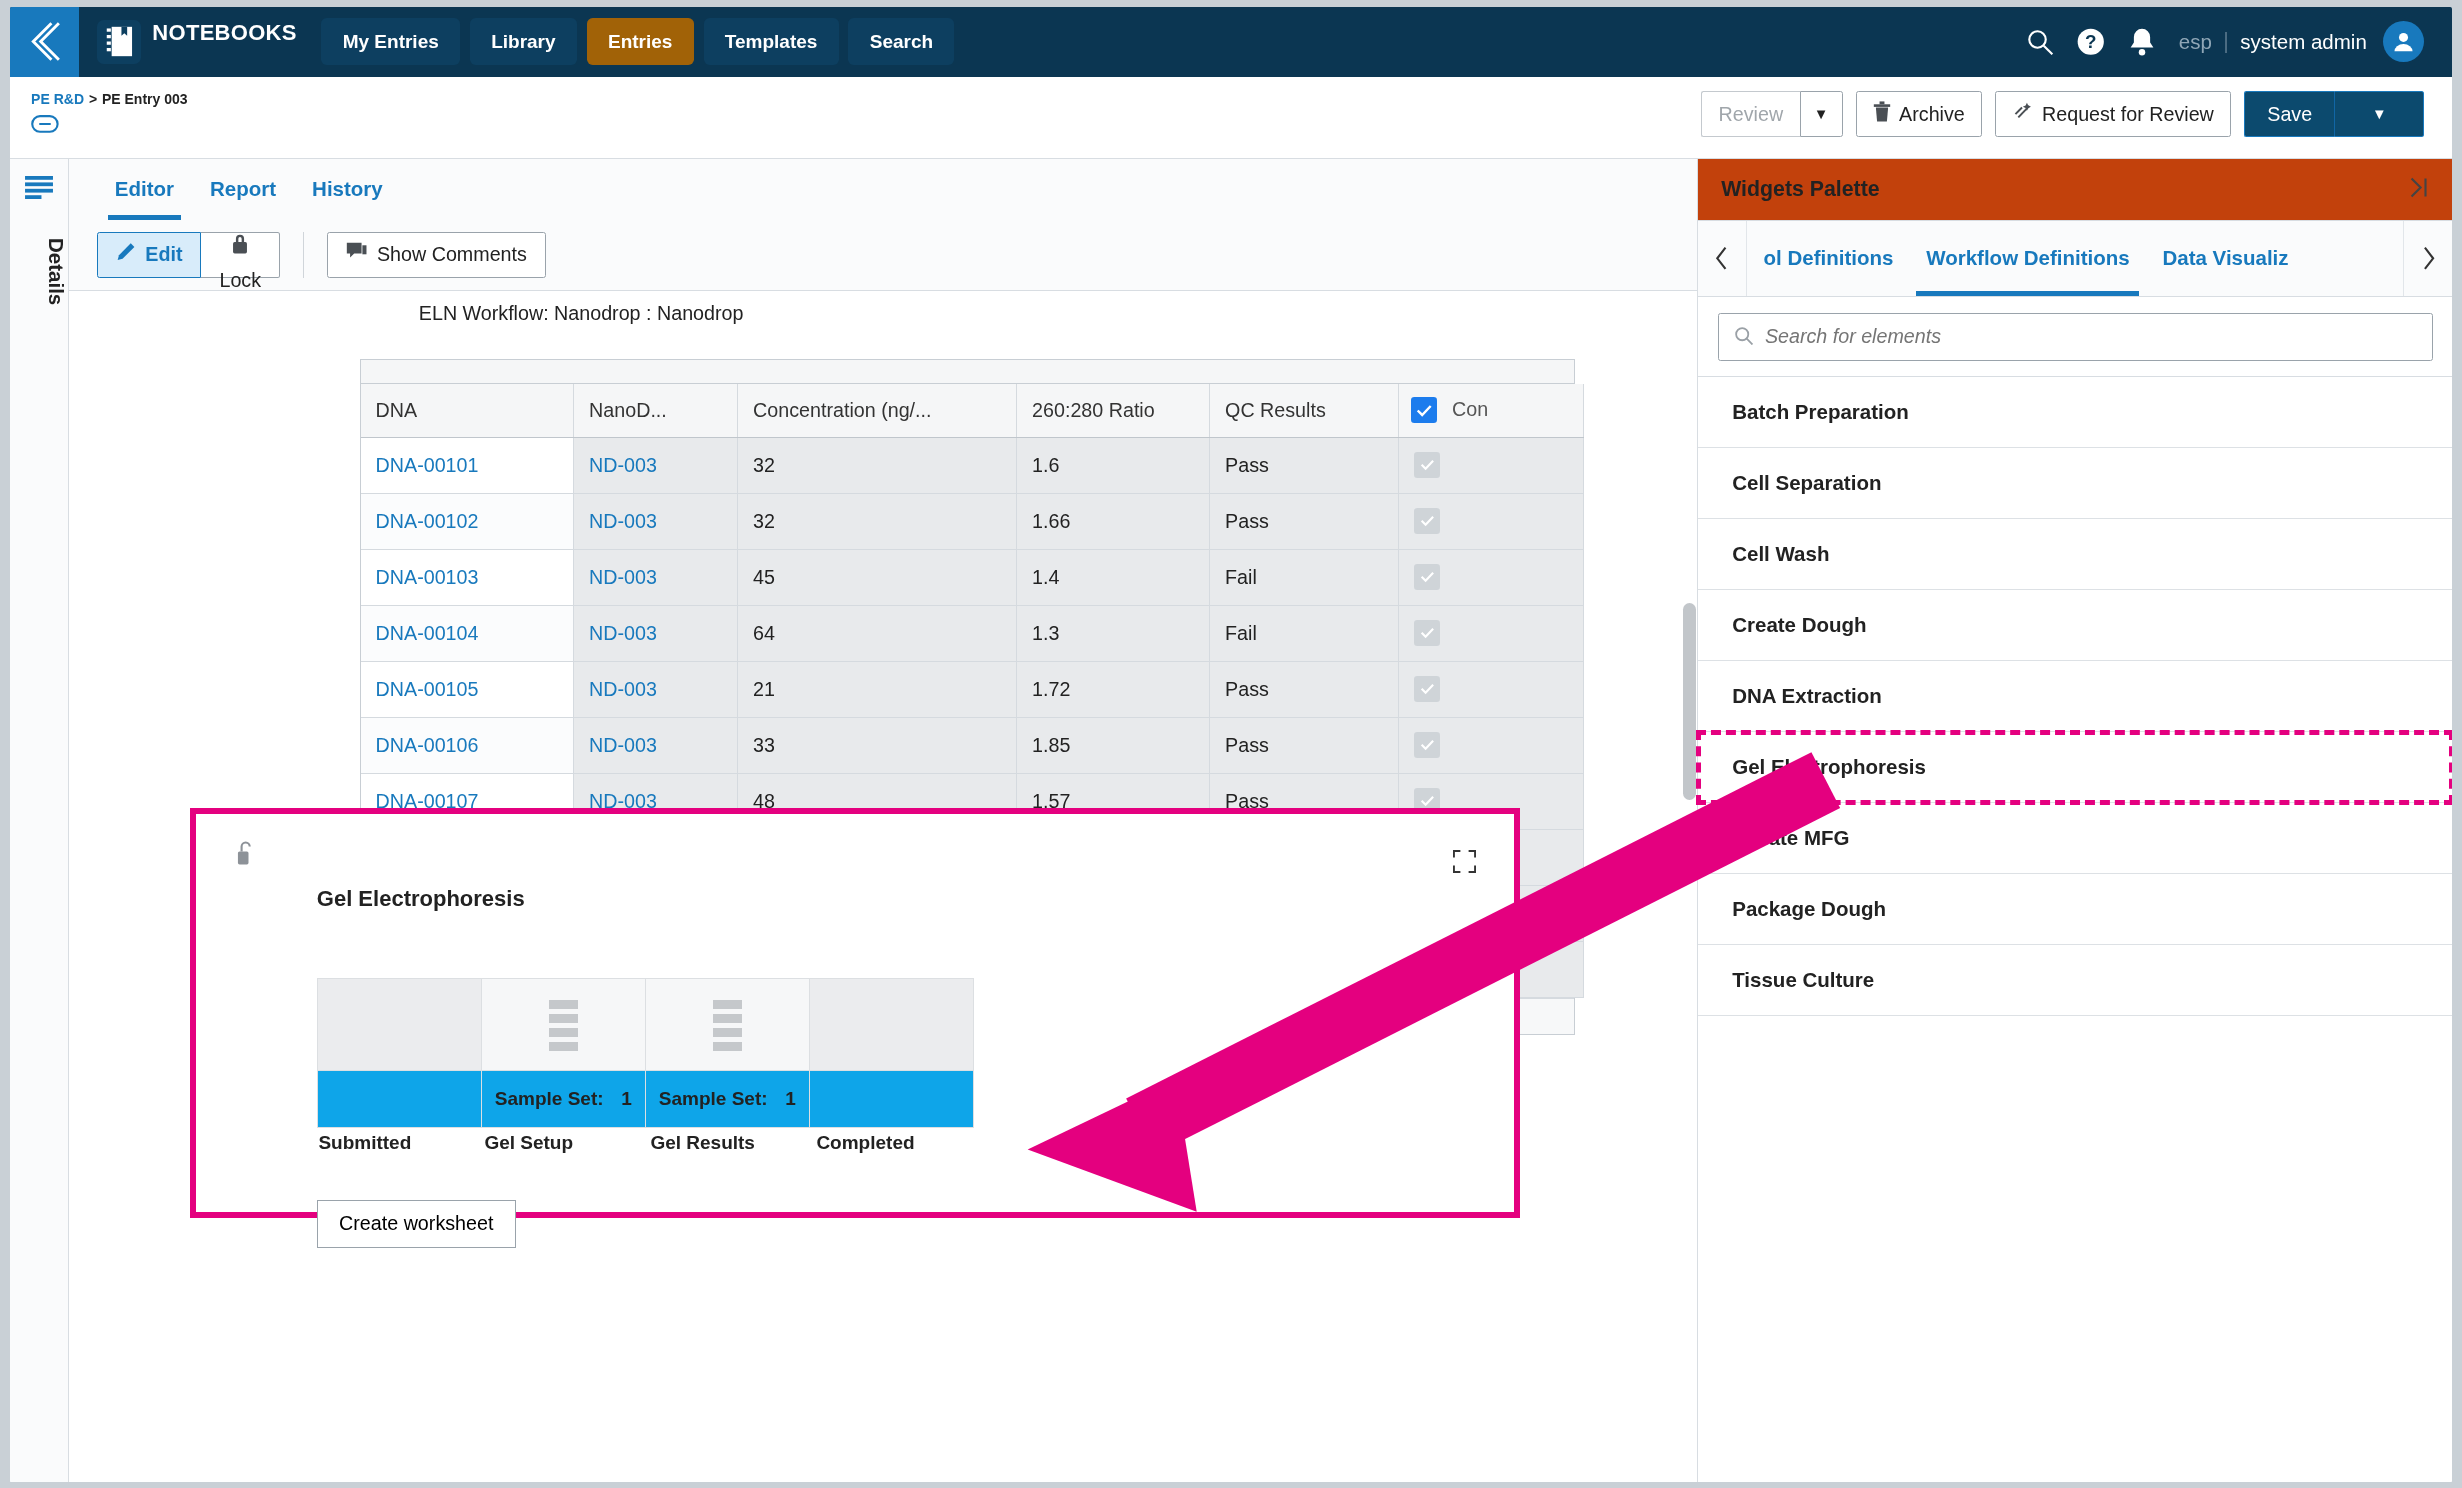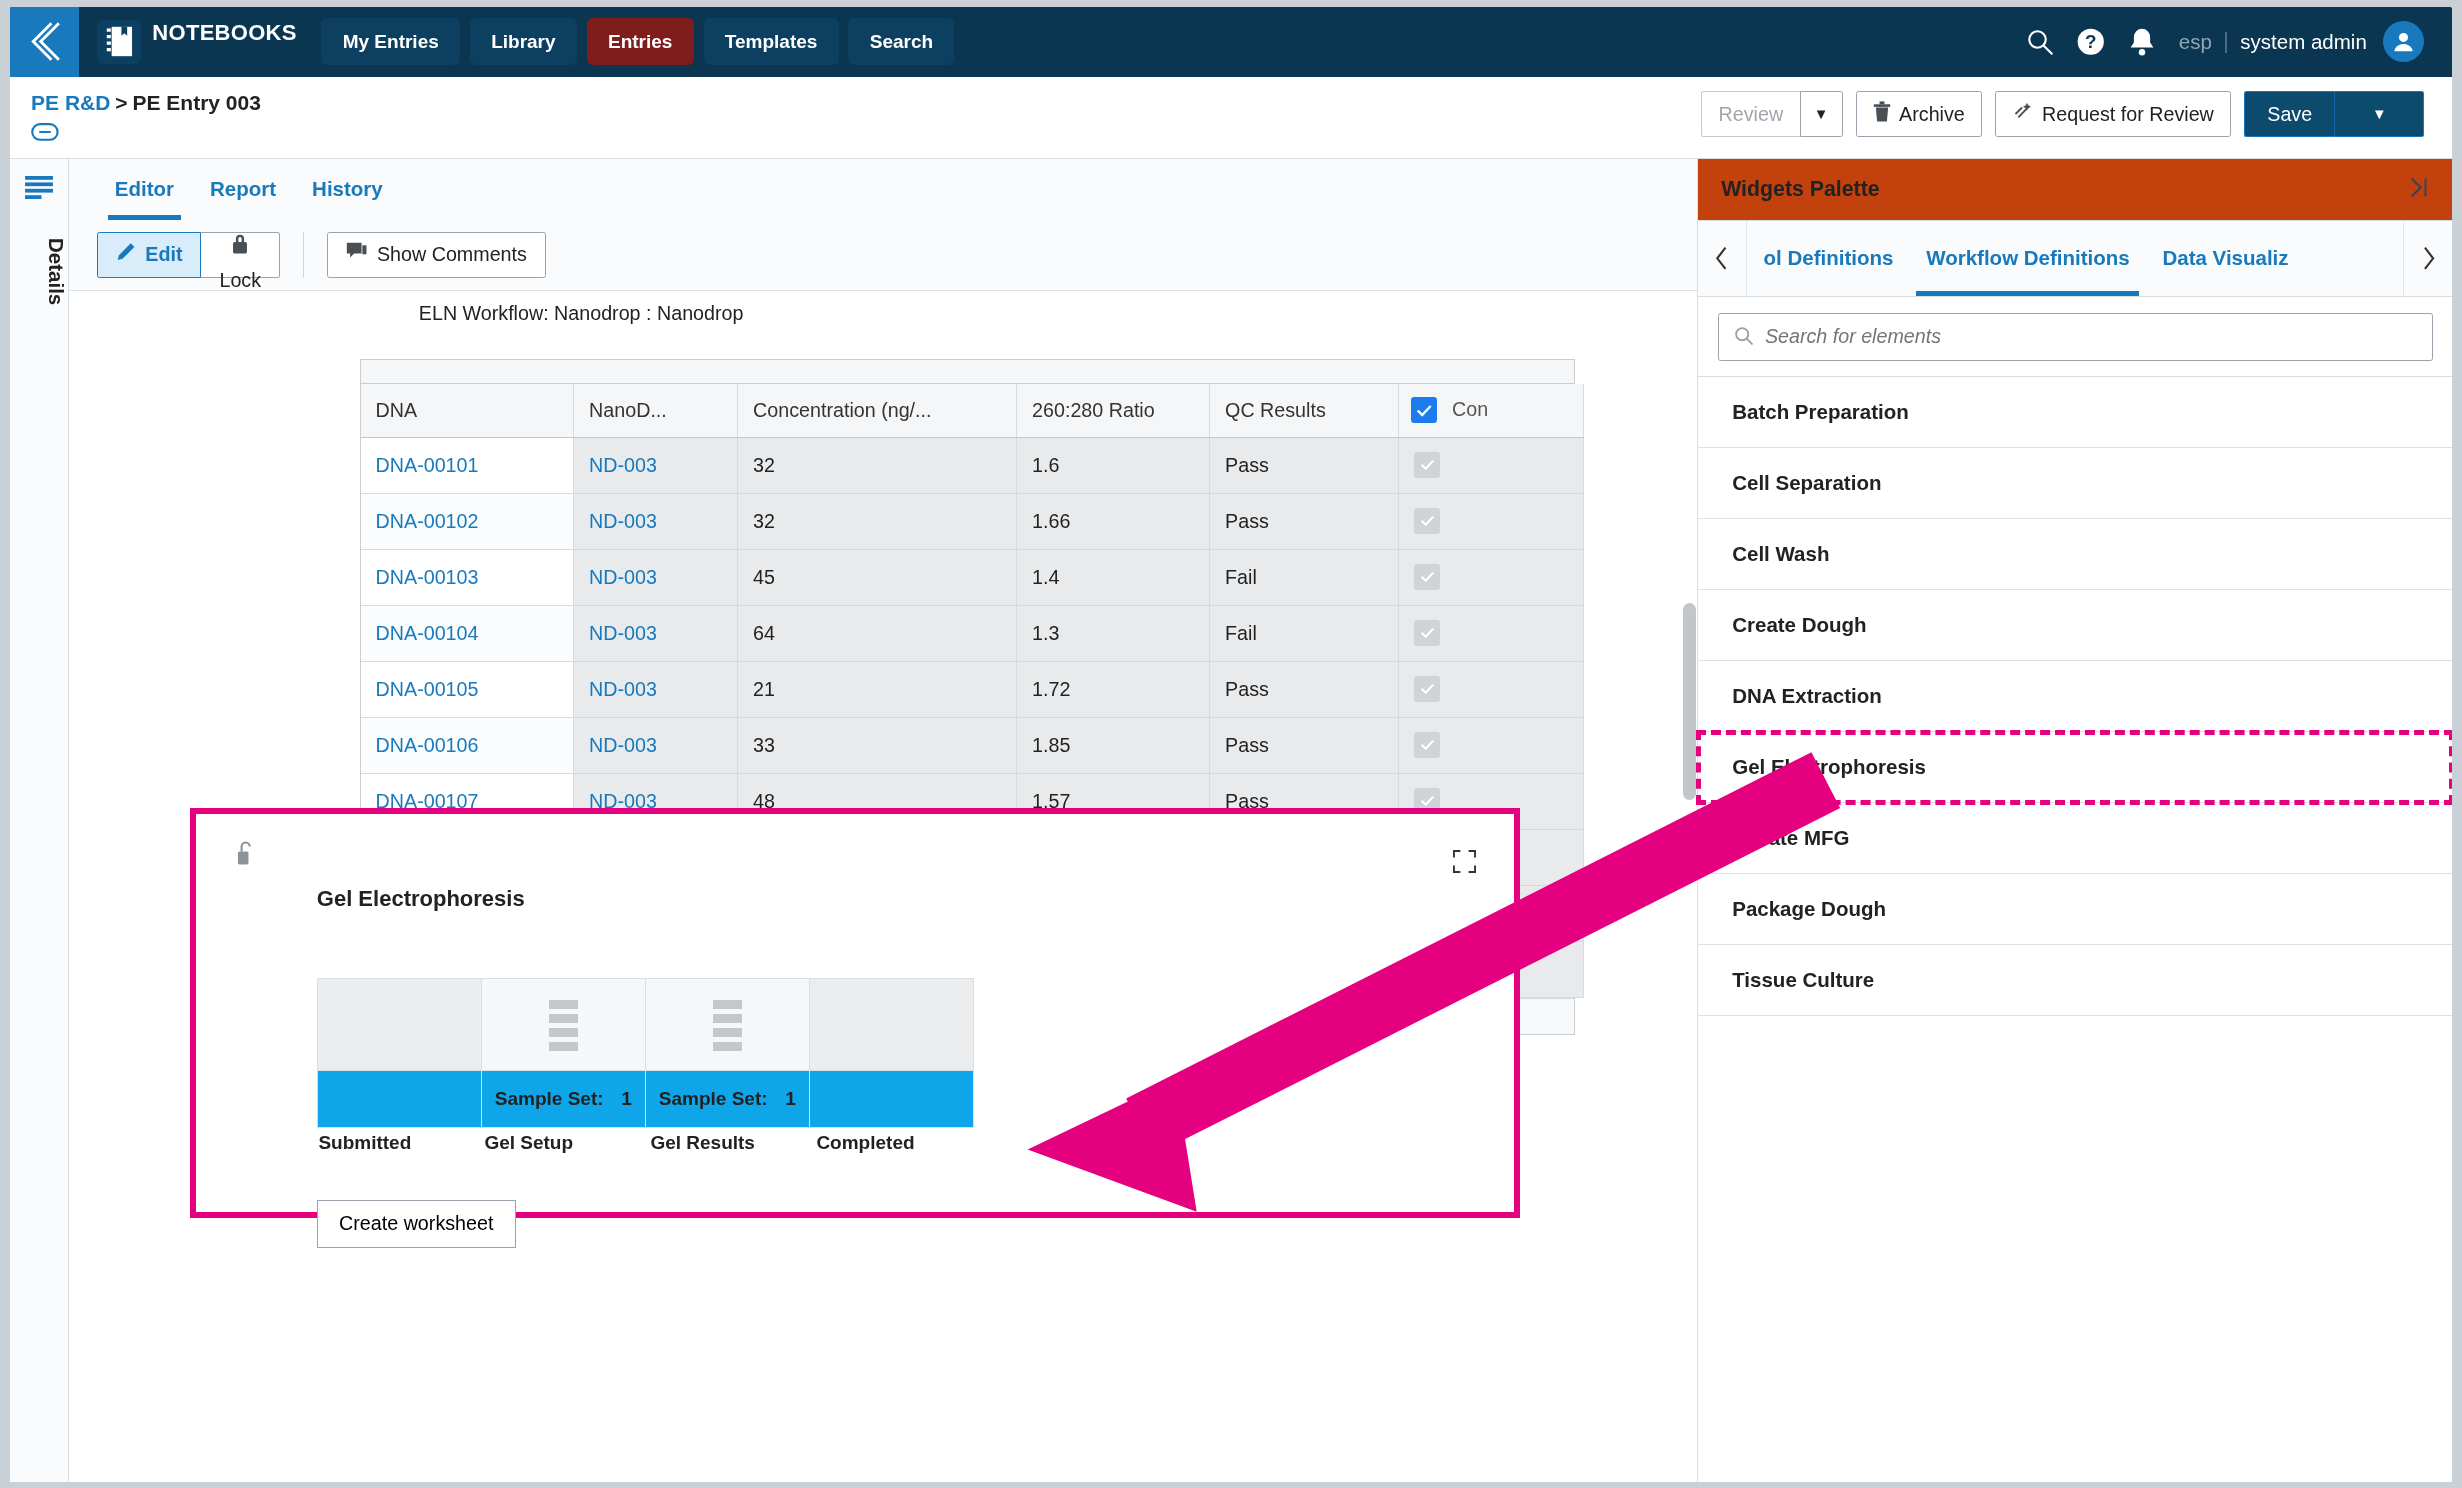--- a/index.html
+++ b/index.html
@@ -48,21 +48,21 @@
   .brand-name {
     color:#fff; font-size:22px; font-weight:bold; letter-spacing:0.3px;
     white-space:nowrap;
   }
   .navtabs { display:flex; align-items:center; gap:9.8px; margin-left:24.6px; }
   .navtab {
     color:#fff; font-size:19px; font-weight:bold;
     padding:12.3px 21.3px; border-radius:5.7px; background:#0d3f60;
     cursor:pointer; white-space:nowrap;
   }
-  .navtab.active { background:#7f1d1d; }
+  .navtab.active { background:#a16207; }
   .topnav-right {
     margin-left:auto; display:flex; align-items:center; gap:0;
     padding-right:28px;
   }
   .nav-icon {
     width:51px; height:51px; display:flex; align-items:center; justify-content:center;
     cursor:pointer;
   }
   .org-label { color:#8fa6b6; font-size:20.5px; margin:0 11.5px 0 11.5px; }
   .nav-sep { color:#5b7park; color:#56748a; font-size:21.3px; }
@@ -72,21 +72,21 @@
     display:flex; align-items:center; justify-content:center; cursor:pointer;
   }
 
   
   .crumbbar {
     position:absolute; left:0; top:70px; right:0; height:82px;
     background:#fff; border-bottom:0.8px solid #d8dde2;
     display:flex; align-items:flex-start;
   }
   .crumbleft { padding:14.8px 0 0 21.3px; }
-  .crumbs { font-size:21px; font-weight:bold; color:#222; white-space:nowrap; }
+  .crumbs { font-size:14px; font-weight:bold; color:#222; white-space:nowrap; }
   .crumbs a { color:#1879bd; text-decoration:none; font-weight:bold; }
   .crumb-sep { color:#222; margin:0 4.9px; }
   .link-icon { margin-top:7.4px; }
   .crumbright {
     margin-left:auto; display:flex; align-items:center; gap:13px;
     padding:14.8px 28px 0 0;
   }
   .btn {
     display:flex; align-items:center; gap:8.2px;
     height:46px; padding:0 16.4px;

